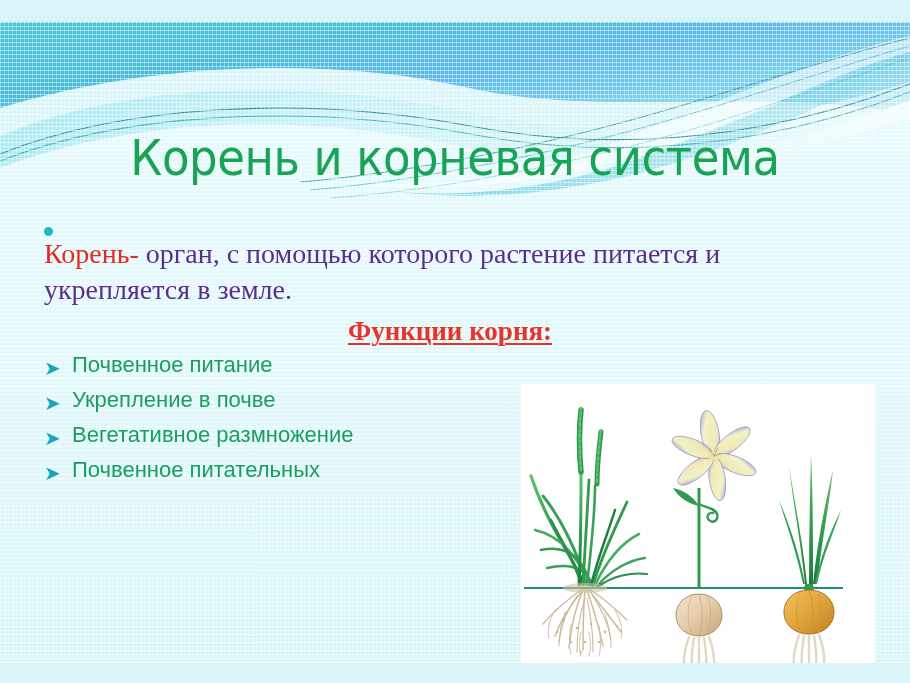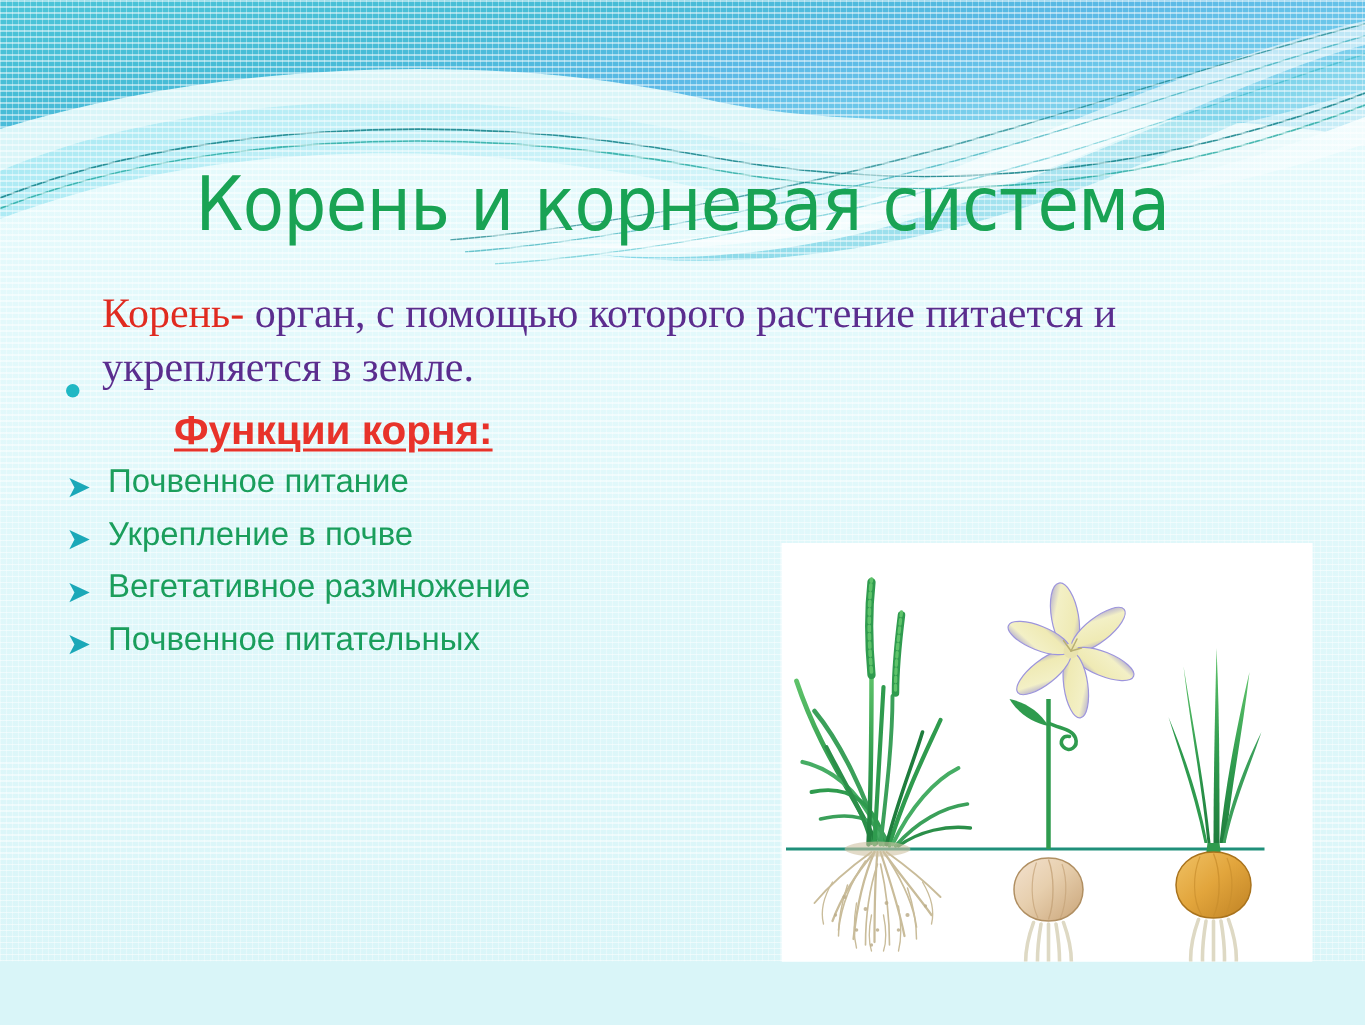--- a/index.html
+++ b/index.html
@@ -12,20 +12,21 @@
     overflow: hidden;
     font-family: "Liberation Serif", serif;
     background: #d9f5f8;
   }
   #slide {
     position: relative;
     width: 910px;
     height: 641px;
     overflow: hidden;
     background: #d9f5f8;
+    margin-top: 22px;
   }
   
   .bg-layer {
     position: absolute;
     inset: 0;
     width: 910px;
     height: 683px;
   }
   .bg-texture {
     position: absolute;
@@ -52,22 +53,23 @@
   }
   
   .content {
     position: absolute;
     left: 44px;
     top: 192px;
     width: 740px;
   }
   .bullet-row {
     display: flex;
-    align-items: flex-end;
+    align-items: flex-start;
     margin-bottom: 6px;
+    flex-direction: column;
   }
   .dot-marker {
     flex: 0 0 auto;
     width: 24px;
     padding-top: 13px;
     display: flex;
     justify-content: flex-start;
   }
   .dot-marker i {
     display: block;
@@ -82,25 +84,26 @@
     font-size: 28px;
     line-height: 1.30;
     color: #5b2d8e;
   }
   .kw-red {
     color: #e02b20;
   }
   .section-heading {
     margin: 6px 0 2px 0;
     padding-left: 72px;
-    font-family: Liberation Sans, sans-serif;
+    font-family: Liberation Serif, serif;
     font-size: 27px;
     line-height: 1.25;
     font-weight: 700;
     color: #e8332a;
+    text-align: center;
   }
   .section-heading span.ul {
     text-decoration: underline;
     text-decoration-thickness: 2px;
     text-underline-offset: 3px;
   }
   .arrow-list {
     margin: 2px 0 0 0;
     padding: 0;
     list-style: none;

